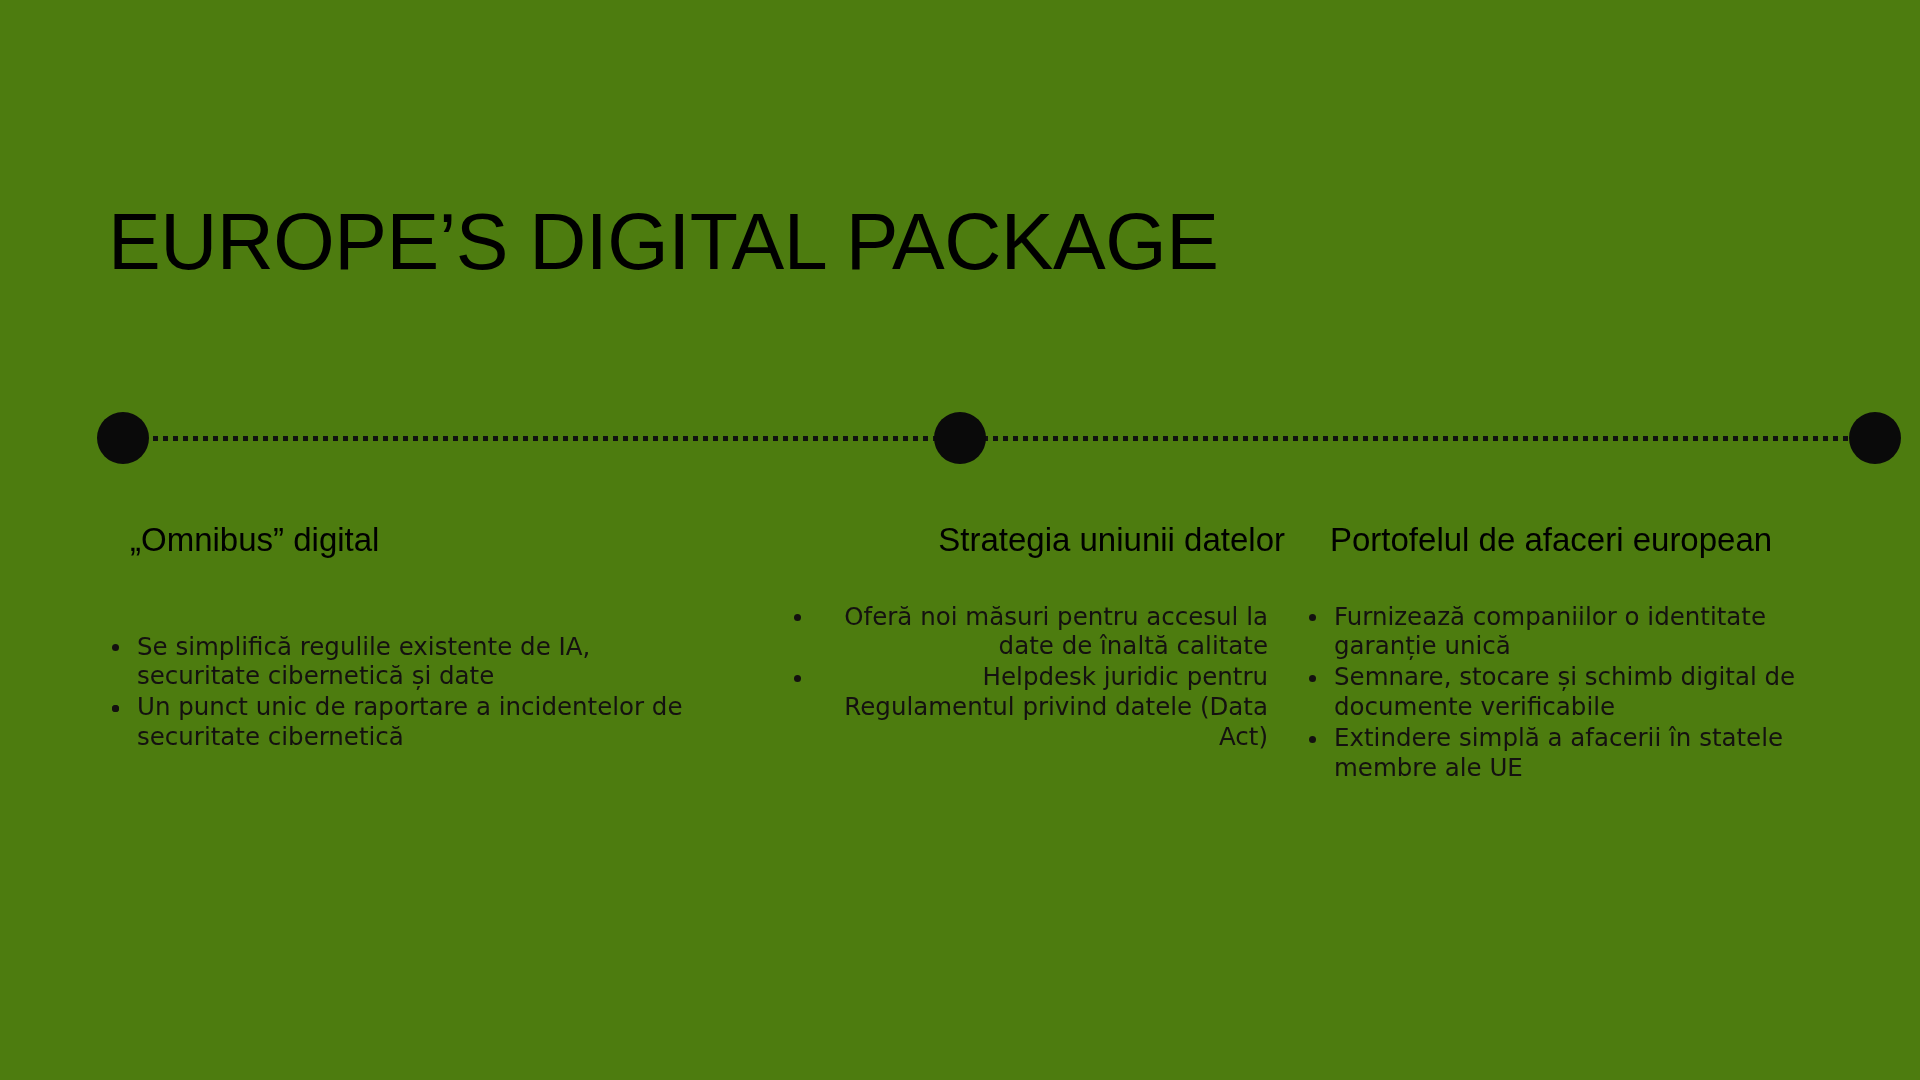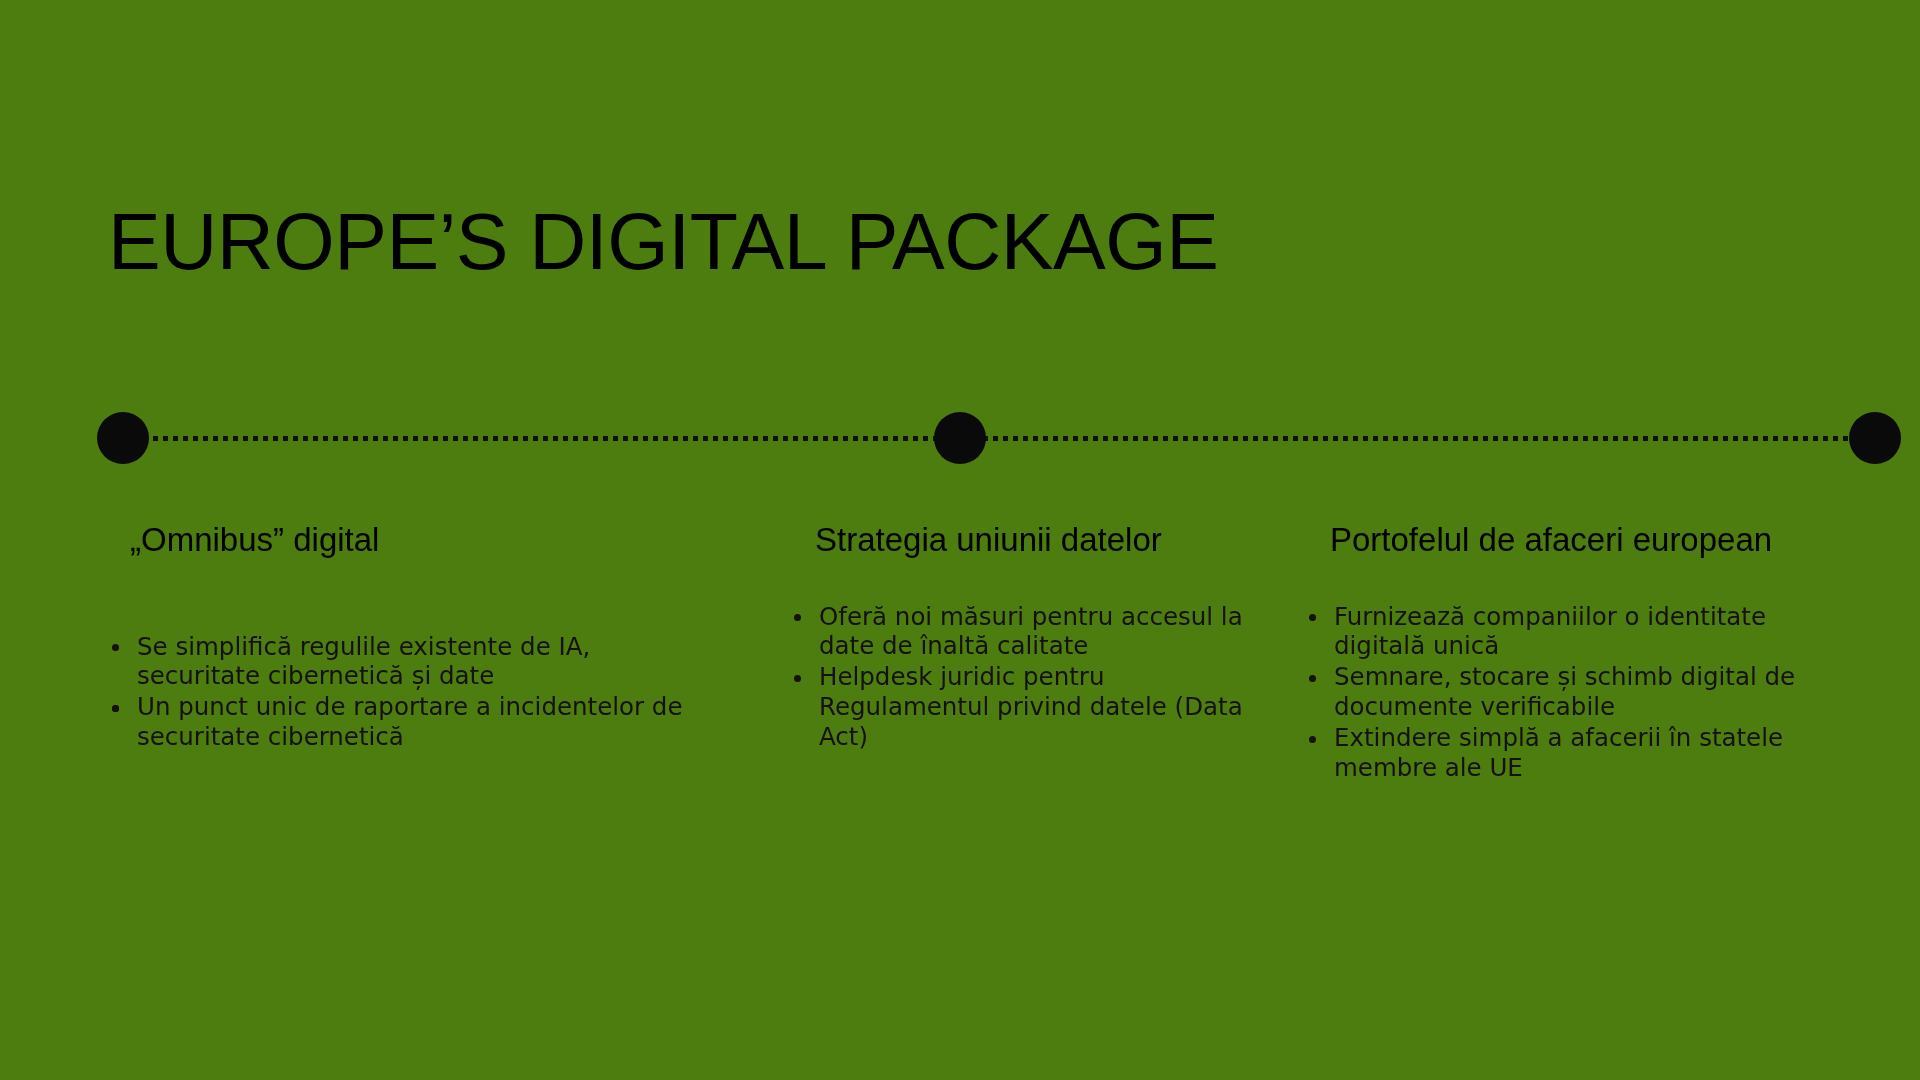--- a/index.html
+++ b/index.html
@@ -79,21 +79,21 @@
     top: 520px;
     width: 1920px;
     height: 440px;
     padding-left: 28px;
   }
   .column {
     position: absolute;
     top: 0;
   }
   .column.c1 { left: 130px; width: 570px; }
-  .column.c2 { left: 815px; width: 470px; }
+  .column.c2 { left: 815px; width: 470px; text-align: right; }
   .column.c3 { left: 1330px; width: 520px; }
 
   .column-heading {
     font-family: "Liberation Sans", sans-serif;
     font-size: 33px;
     font-weight: 400;
     line-height: 1.2;
     color: #000000;
     margin: 0 0 0 0;
     white-space: nowrap;
@@ -174,21 +174,21 @@
           <span>Helpdesk juridic pentru Regulamentul privind datele (Data Act)</span>
         </li>
       </ul>
     </div>
 
     <div class="column c3">
       <div class="column-heading">Portofelul de afaceri european</div>
       <ul class="bullet-list">
         <li>
           <span class="bullet-dot"></span>
-          <span>Furnizează companiilor o identitate digitală unică</span>
+          <span>Furnizează companiilor o identitate garanție unică</span>
         </li>
         <li>
           <span class="bullet-dot"></span>
           <span>Semnare, stocare și schimb digital de documente verificabile</span>
         </li>
         <li>
           <span class="bullet-dot"></span>
           <span>Extindere simplă a afacerii în statele membre ale UE</span>
         </li>
       </ul>

